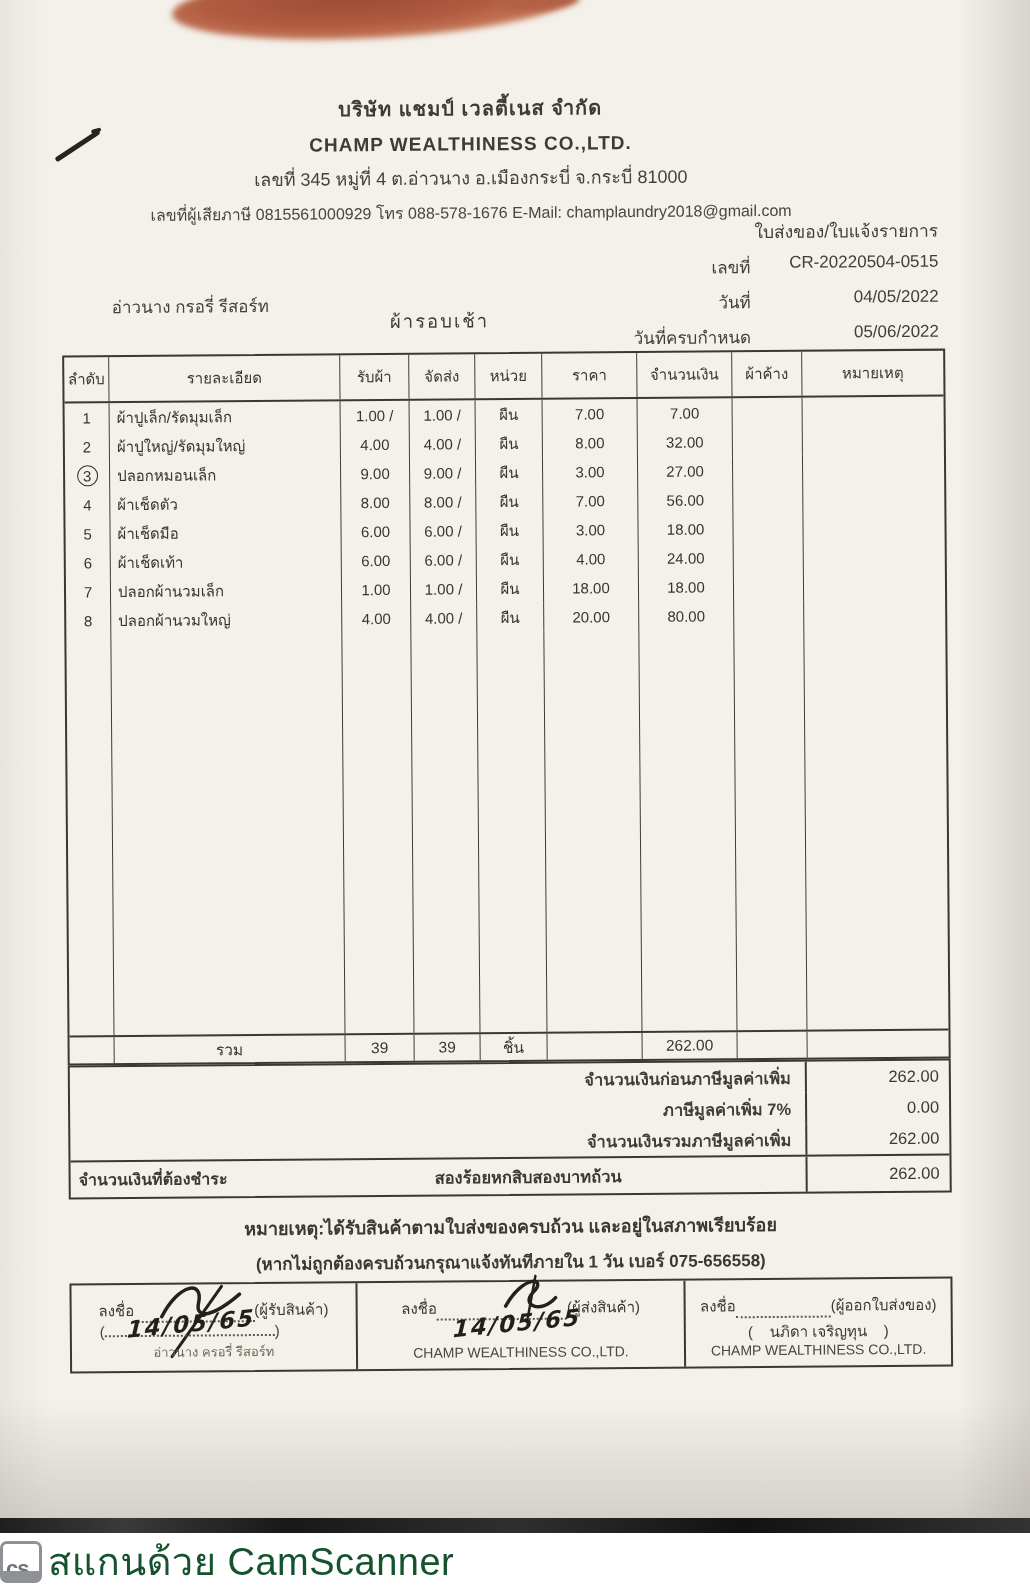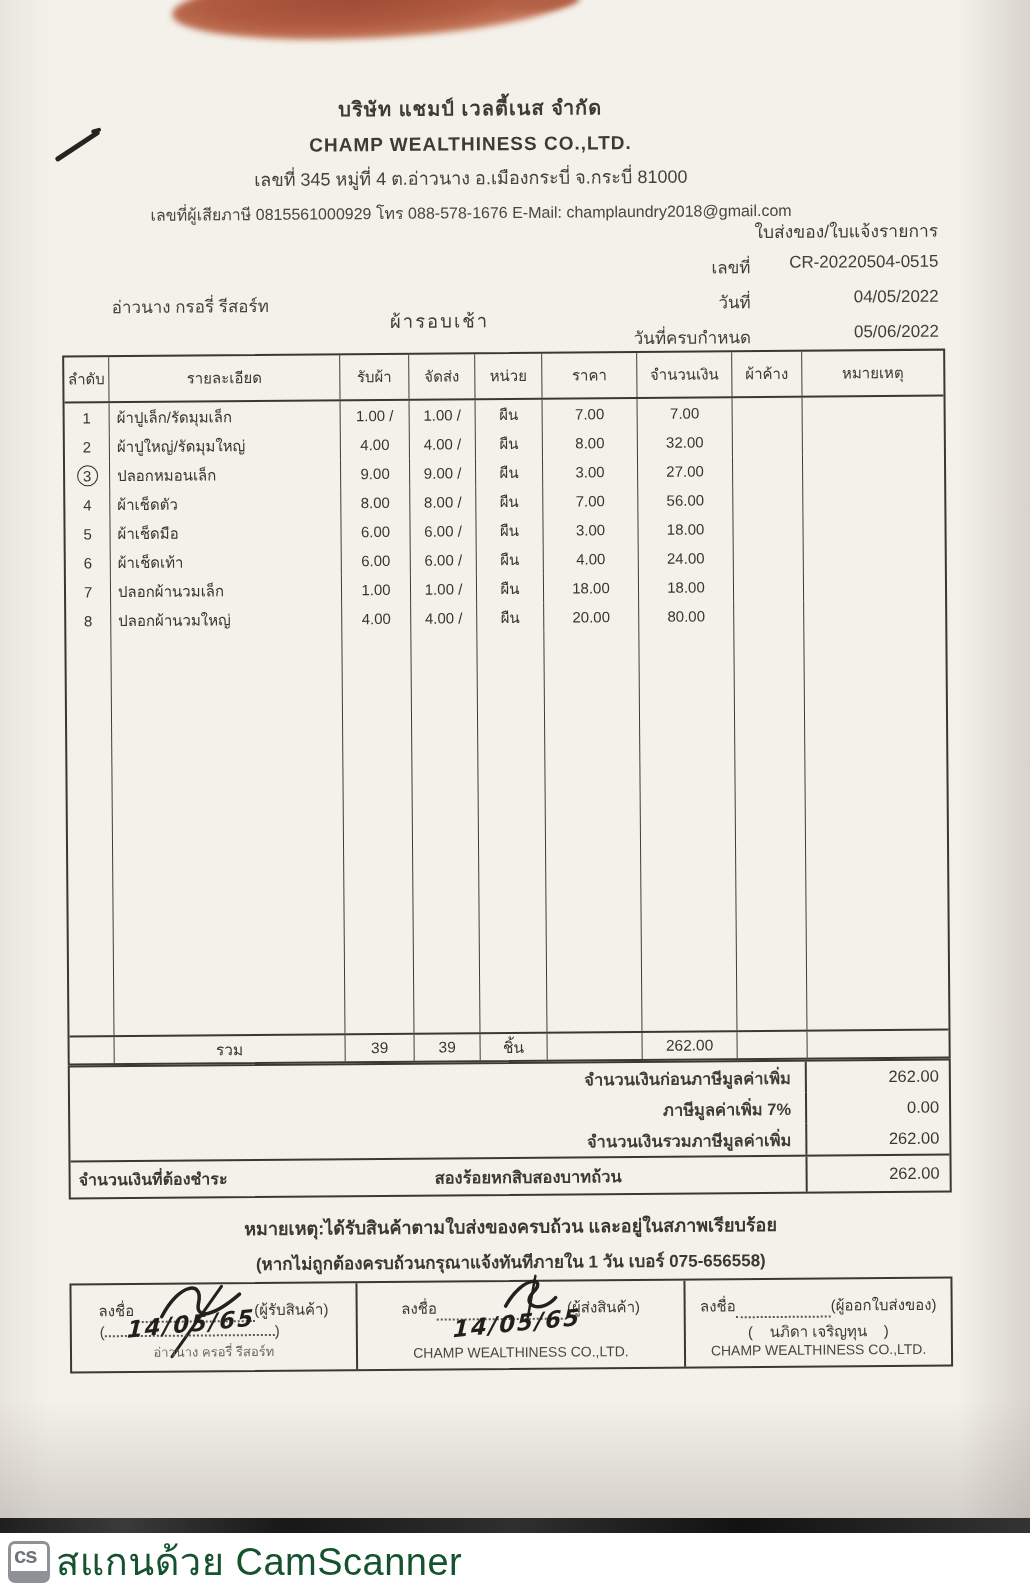--- a/index.html
+++ b/index.html
@@ -115,23 +115,23 @@
   
   .photo-edge {
     position:absolute; left:0; top:1518px; width:1030px; height:15px;
     background:linear-gradient(90deg,#1f1f1f 0%,#3a3a3a 12%,#181818 28%,#2f2f2f 50%,#121212 72%,#333 100%);
   }
   .cs-footer {
     position:absolute; left:0; top:1533px; width:1030px; height:57px;
     background:#ffffff; display:flex; align-items:center;
   }
   .cs-logo {
-    width:42px; height:42px; margin-left:8px; border:3px solid #8e9296;
+    width:42px; height:42px; margin-left:0; border:3px solid #8e9296;
     border-radius:7px; position:relative; background:#fff;
-    display:flex; align-items:flex-start; justify-content:flex-start;
+    display:flex; align-items:flex-end; justify-content:flex-start;
   }
   .cs-logo .cs-txt { font-size:22px; font-weight:bold; color:#6f7479; line-height:1; margin:1px 0 0 3px; letter-spacing:-1px; }
   .cs-logo .cs-base { position:absolute; left:-1px; bottom:-1px; width:38px; height:10px; background:#8e9296; border-radius:0 0 4px 4px; }
   .cs-text { font-size:38px; color:#14532d; margin-left:6px; letter-spacing:0.5px; }
 </style>
 </head>
 <body>
 
 <div class="paper"></div>
 <div class="blob"></div>

